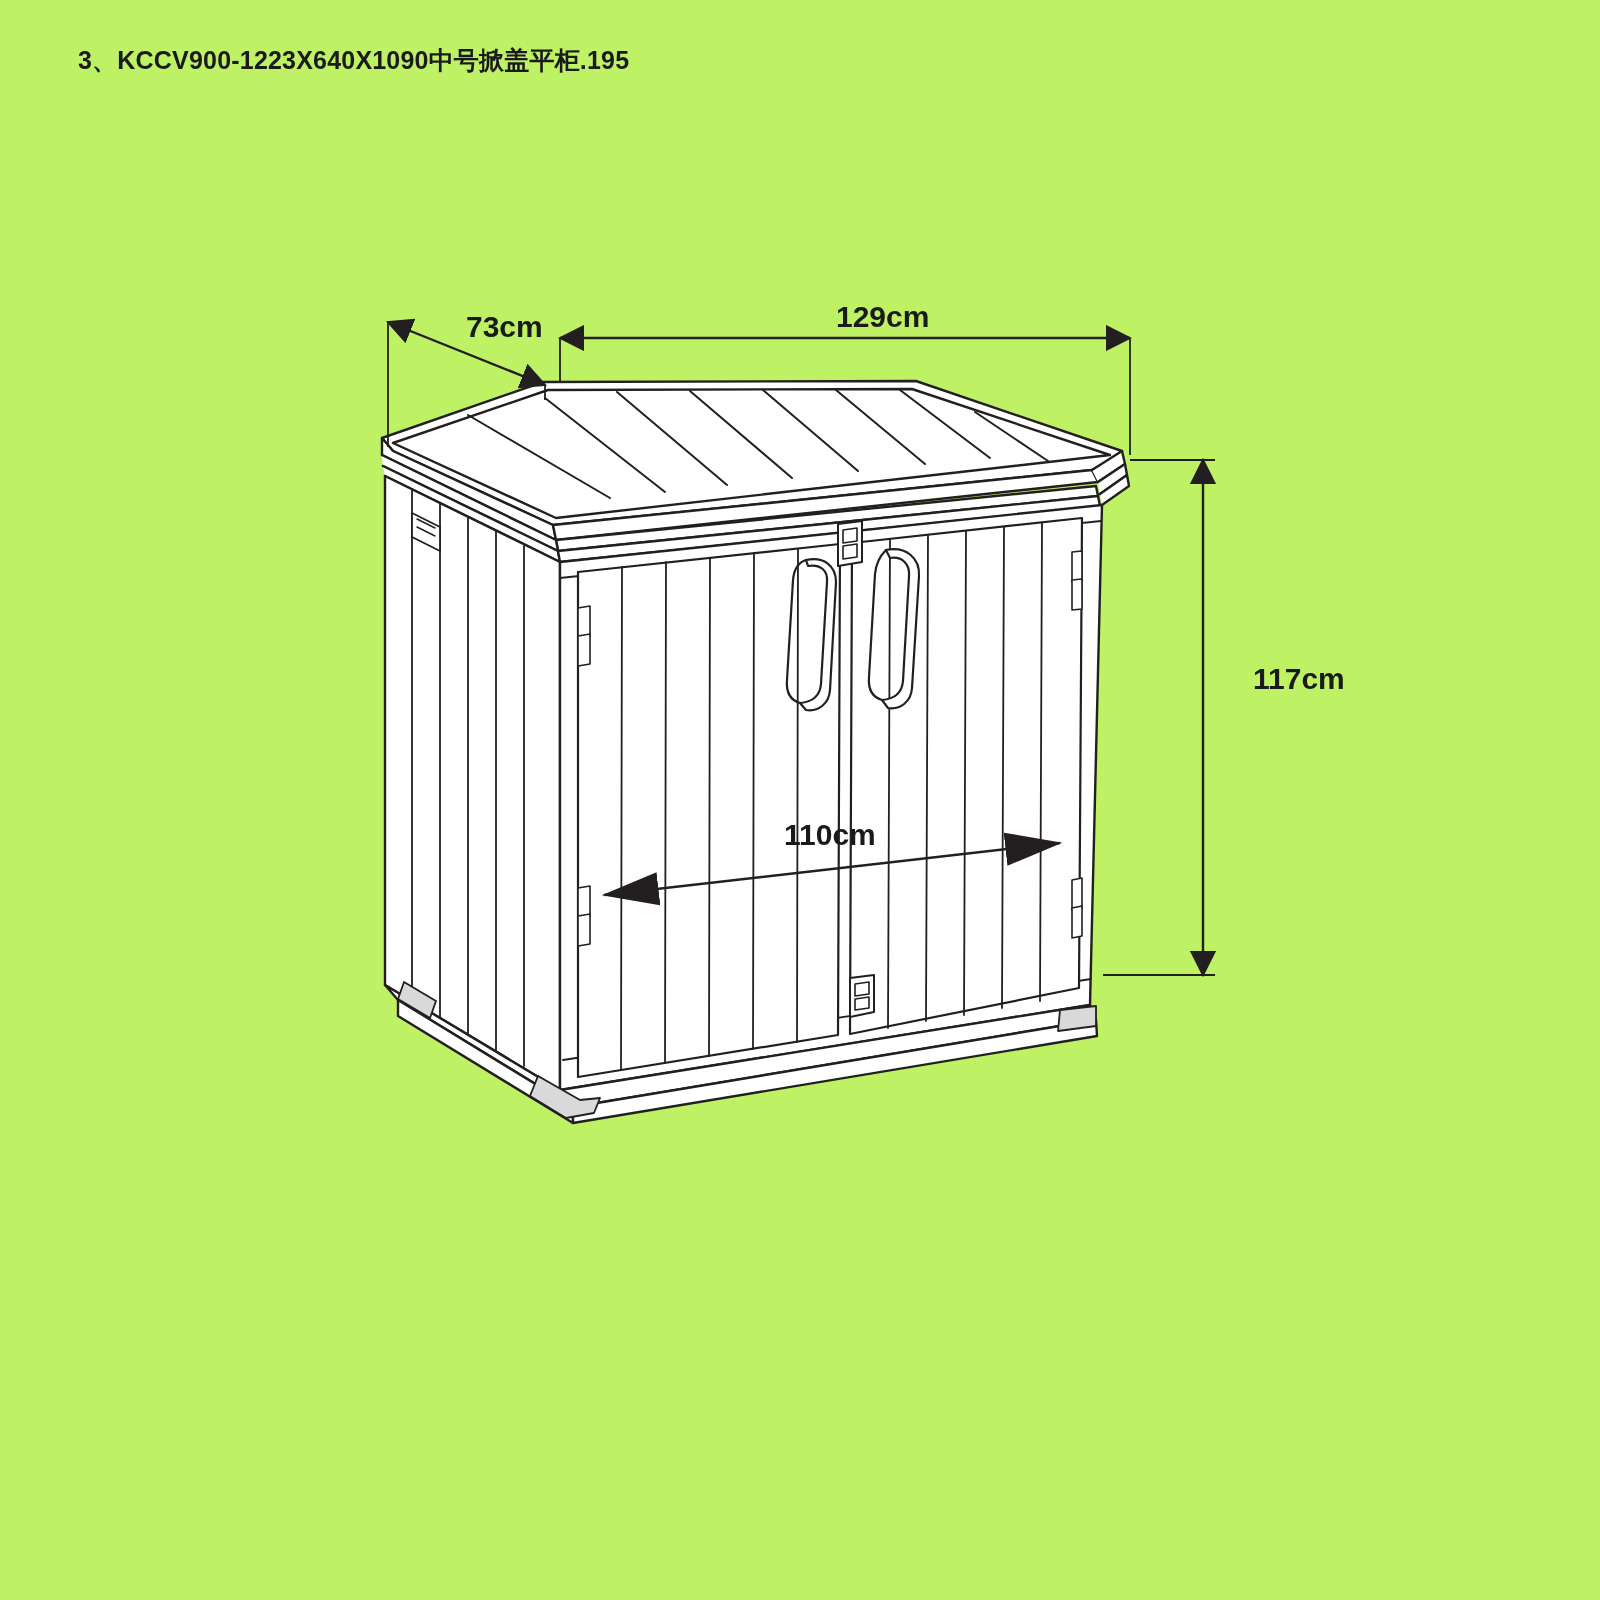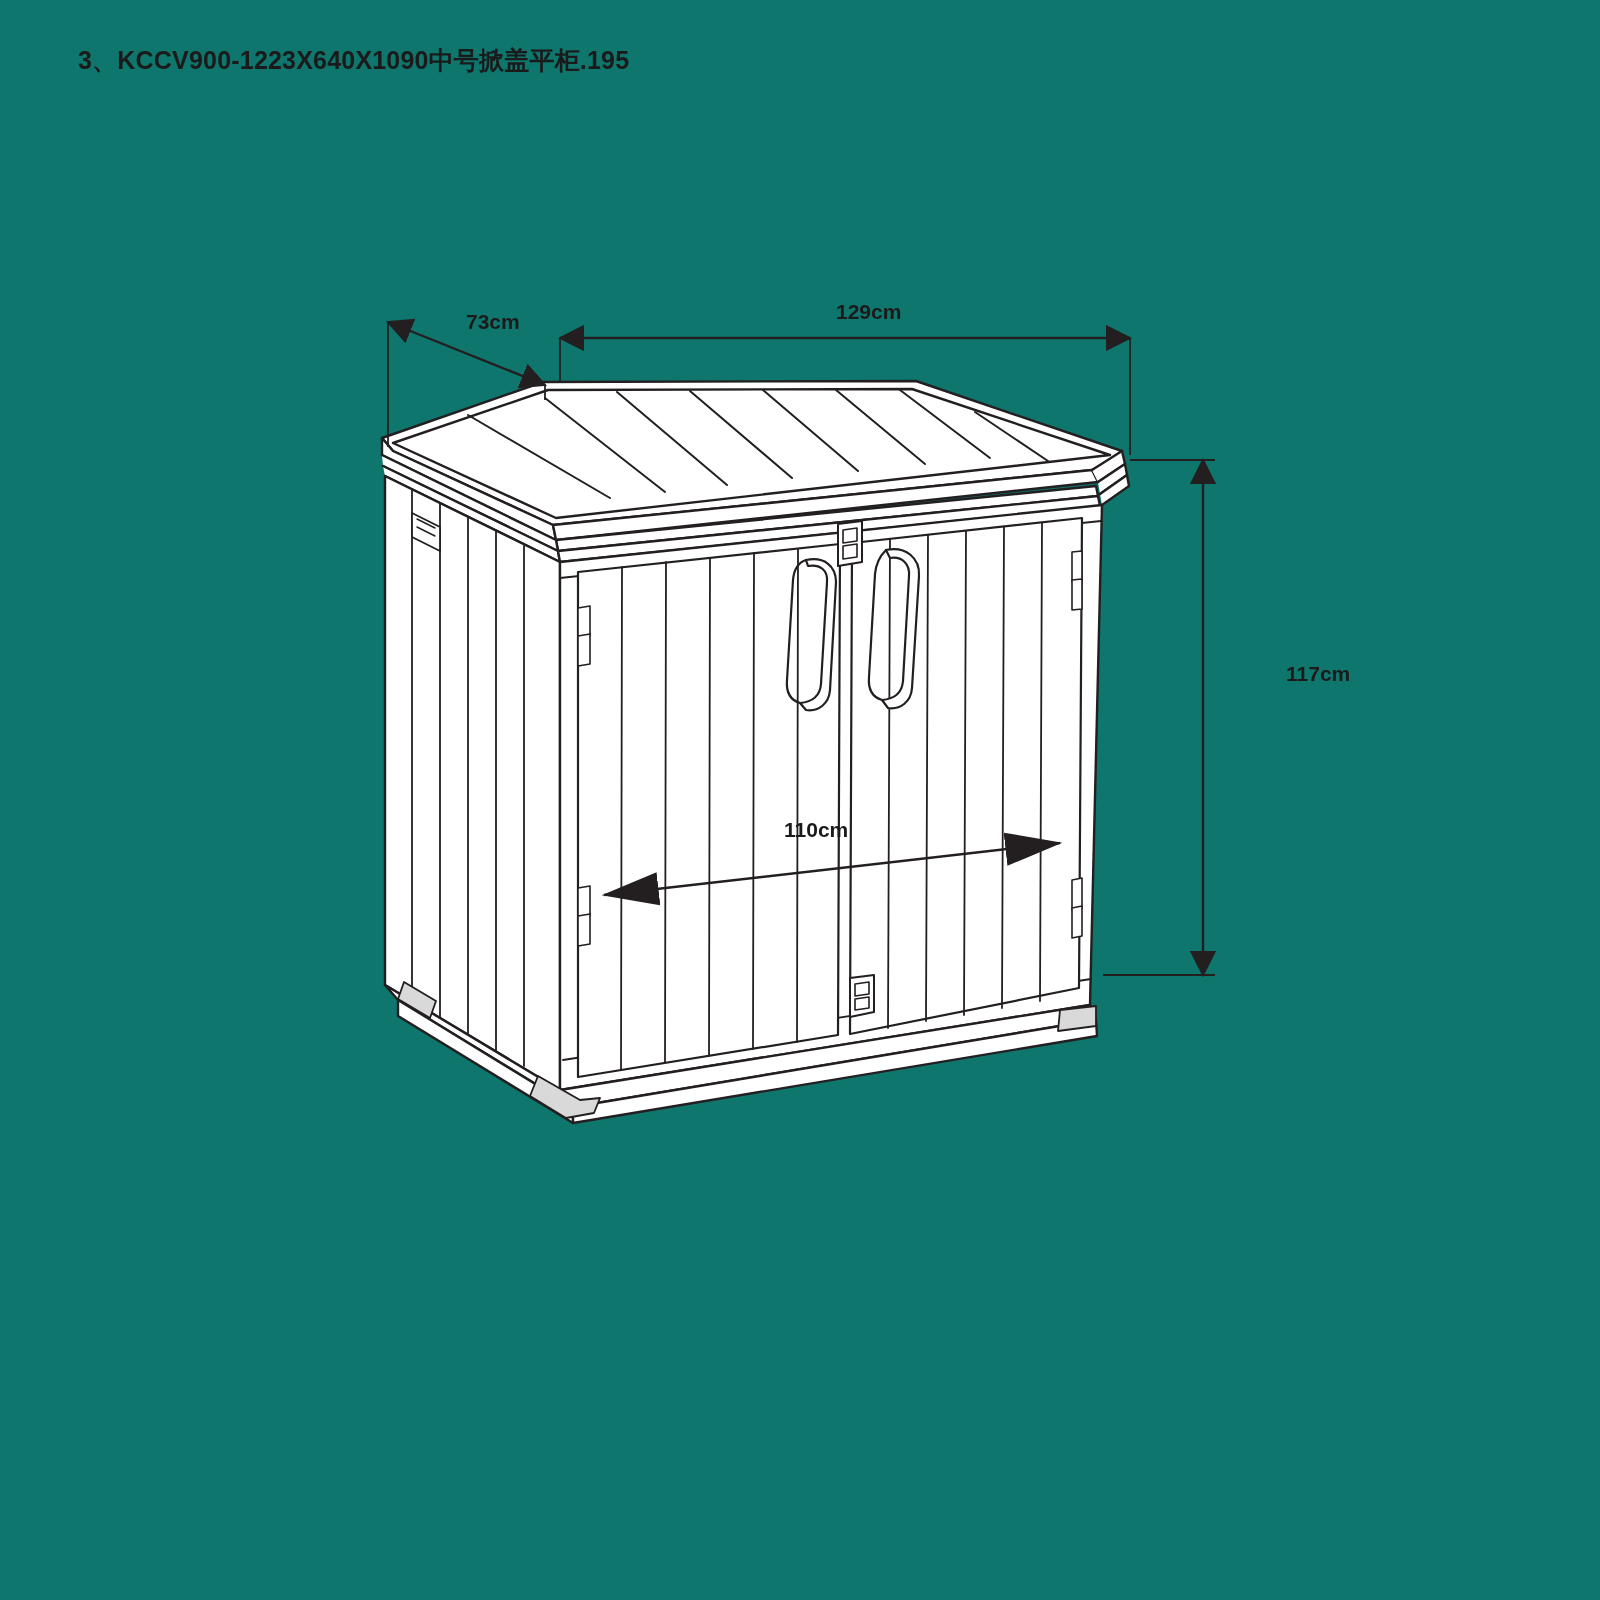--- a/index.html
+++ b/index.html
@@ -11,21 +11,21 @@
     width: 1600px;
     height: 1600px;
     position: relative;
     font-family: "Liberation Sans", sans-serif;
     color: #231f20;
     overflow: hidden;
   }
   #page {
     position: absolute;
     inset: 0;
-    background: #0f766e;
+    background: #bef264;
     text-decoration: underline;
   }
   #title {
     position: absolute;
     left: 78px;
     top: 44px;
     font-size: 25px;
     font-weight: bold;
     letter-spacing: 0.2px;
     white-space: nowrap;
@@ -33,28 +33,28 @@
   }
   #drawing {
     position: absolute;
     left: 0;
     top: 0;
     width: 1600px;
     height: 1600px;
   }
   .dimlabel {
     position: absolute;
-    font-size: 21px;
+    font-size: 30px;
     font-weight: bold;
     color: #1a1a1a;
     white-space: nowrap;
   }
   #dim-depth  { left: 466px; top: 310px; }
   #dim-width  { left: 836px; top: 300px; }
-  #dim-height { left: 1253px; top: 662px; margin-left: 33px; }
+  #dim-height { left: 1253px; top: 662px; }
   #dim-inner  { left: 784px; top: 818px; }
 </style>
 </head>
 <body>
 
 <div id="page">
 
   <div id="title">3、KCCV900-1223X640X1090中号掀盖平柜.195</div>
 
   <svg id="drawing" viewBox="0 0 1600 1600" xmlns="http://www.w3.org/2000/svg">

